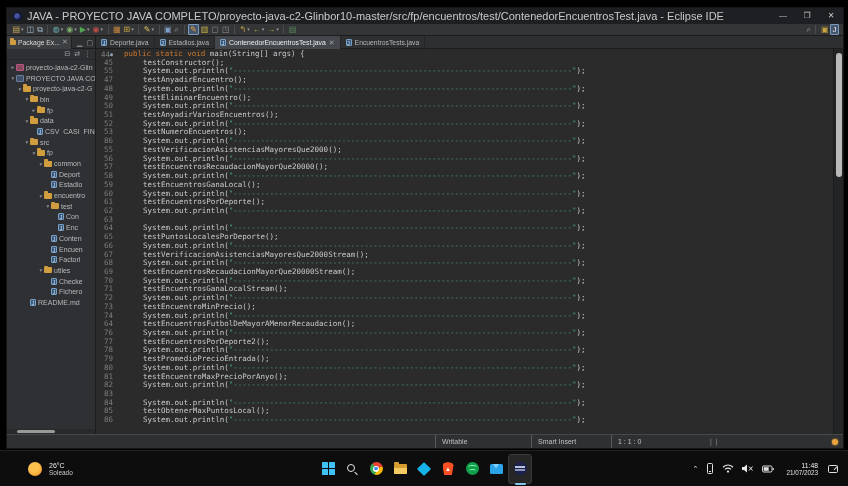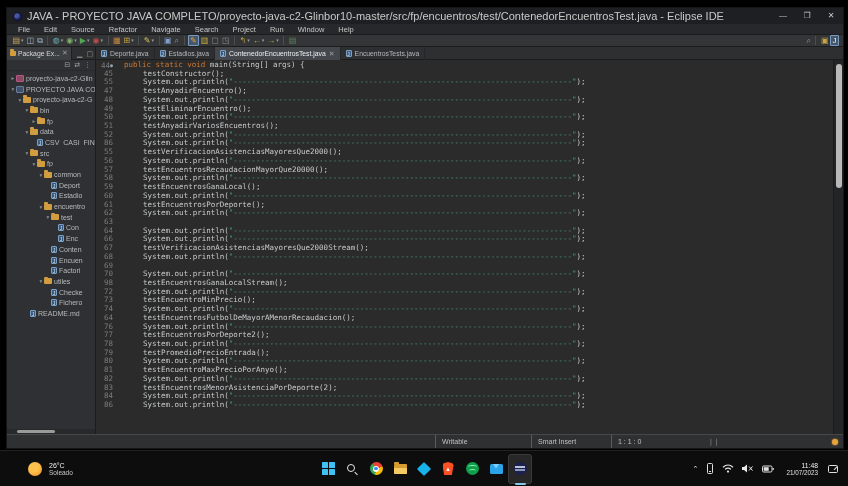--- a/index.html
+++ b/index.html
@@ -160,32 +160,20 @@
     <div class="titlebar">
       <span class="ec-logo"></span>
       <span class="title-text">JAVA - PROYECTO JAVA COMPLETO/proyecto-java-c2-Glinbor10-master/src/fp/encuentros/test/ContenedorEncuentrosTest.java - Eclipse IDE</span>
       <div class="winctl">
         <span>—</span>
         <span>❐</span>
         <span>✕</span>
       </div>
     </div>
 
-    <div class="menubar" id="menubar">
-        <span class="menu-item">File</span>
-        <span class="menu-item">Edit</span>
-        <span class="menu-item">Source</span>
-        <span class="menu-item">Refactor</span>
-        <span class="menu-item">Navigate</span>
-        <span class="menu-item">Search</span>
-        <span class="menu-item">Project</span>
-        <span class="menu-item">Run</span>
-        <span class="menu-item">Window</span>
-        <span class="menu-item">Help</span>
-      </div>
 
     <div class="toolbar">
       <span id="toolbar-left" style="display:flex;align-items:center;">
           <span class="tbi">
             <span style="color: rgb(216, 176, 90);">▤</span>
             <span class="dd">▾</span>
           </span>
           <span class="tbi">
             <span style="color: rgb(159, 182, 201);">◫</span>
           </span>
@@ -468,20 +456,24 @@
             </div>
             <div class="cline">
               <span class="ln">51</span>
               <span class="ct ind2">testAnyadirVariosEncuentros();</span>
             </div>
             <div class="cline">
               <span class="ln">52</span>
               <span class="ct ind2"><span>System.out.println(</span><span class="str">"---------------------------------------------------------------------------"</span><span>);</span></span>
             </div>
             <div class="cline">
+              <span class="ln">53</span>
+              <span class="ct ind2">testNumeroEncuentros();</span>
+            </div>
+            <div class="cline">
               <span class="ln">86</span>
               <span class="ct ind2"><span>System.out.println(</span><span class="str">"---------------------------------------------------------------------------"</span><span>);</span></span>
             </div>
             <div class="cline">
               <span class="ln">55</span>
               <span class="ct ind2">testVerificacionAsistenciasMayoresQue2000();</span>
             </div>
             <div class="cline">
               <span class="ln">56</span>
               <span class="ct ind2"><span>System.out.println(</span><span class="str">"---------------------------------------------------------------------------"</span><span>);</span></span>
@@ -511,40 +503,45 @@
               <span class="ct ind2"><span>System.out.println(</span><span class="str">"---------------------------------------------------------------------------"</span><span>);</span></span>
             </div>
             <div class="cline">
               <span class="ln">63</span>
             </div>
             <div class="cline">
               <span class="ln">64</span>
               <span class="ct ind2"><span>System.out.println(</span><span class="str">"---------------------------------------------------------------------------"</span><span>);</span></span>
             </div>
             <div class="cline">
+              <span class="ln">65</span>
+              <span class="ct ind2">testPuntosLocalesPorDeporte();</span>
+            </div>
+            <div class="cline">
               <span class="ln">66</span>
               <span class="ct ind2"><span>System.out.println(</span><span class="str">"---------------------------------------------------------------------------"</span><span>);</span></span>
             </div>
             <div class="cline">
               <span class="ln">67</span>
               <span class="ct ind2">testVerificacionAsistenciasMayoresQue2000Stream();</span>
             </div>
             <div class="cline">
               <span class="ln">68</span>
               <span class="ct ind2"><span>System.out.println(</span><span class="str">"---------------------------------------------------------------------------"</span><span>);</span></span>
             </div>
             <div class="cline">
               <span class="ln">69</span>
+              <span class="ct ind2">testEncuentrosRecaudacionMayorQue20000Stream();</span>
             </div>
             <div class="cline">
               <span class="ln">70</span>
               <span class="ct ind2"><span>System.out.println(</span><span class="str">"---------------------------------------------------------------------------"</span><span>);</span></span>
             </div>
             <div class="cline">
-              <span class="ln">98</span>
+              <span class="ln">71</span>
               <span class="ct ind2">testEncuentrosGanaLocalStream();</span>
             </div>
             <div class="cline">
               <span class="ln">72</span>
               <span class="ct ind2"><span>System.out.println(</span><span class="str">"---------------------------------------------------------------------------"</span><span>);</span></span>
             </div>
             <div class="cline">
               <span class="ln">73</span>
               <span class="ct ind2">testEncuentroMinPrecio();</span>
             </div>
@@ -579,25 +576,28 @@
             <div class="cline">
               <span class="ln">81</span>
               <span class="ct ind2">testEncuentroMaxPrecioPorAnyo();</span>
             </div>
             <div class="cline">
               <span class="ln">82</span>
               <span class="ct ind2"><span>System.out.println(</span><span class="str">"---------------------------------------------------------------------------"</span><span>);</span></span>
             </div>
             <div class="cline">
               <span class="ln">83</span>
-              <span class="ct ind2">testEncuentrosMenorAsistenciaPorDeporte(2);</span>
             </div>
             <div class="cline">
               <span class="ln">84</span>
               <span class="ct ind2"><span>System.out.println(</span><span class="str">"---------------------------------------------------------------------------"</span><span>);</span></span>
+            </div>
+            <div class="cline">
+              <span class="ln">85</span>
+              <span class="ct ind2">testObtenerMaxPuntosLocal();</span>
             </div>
             <div class="cline">
               <span class="ln">86</span>
               <span class="ct ind2"><span>System.out.println(</span><span class="str">"---------------------------------------------------------------------------"</span><span>);</span></span>
             </div>
           </div>
         <div class="vscroll">
           <div class="vthumb"></div>
         </div>
       </div>

